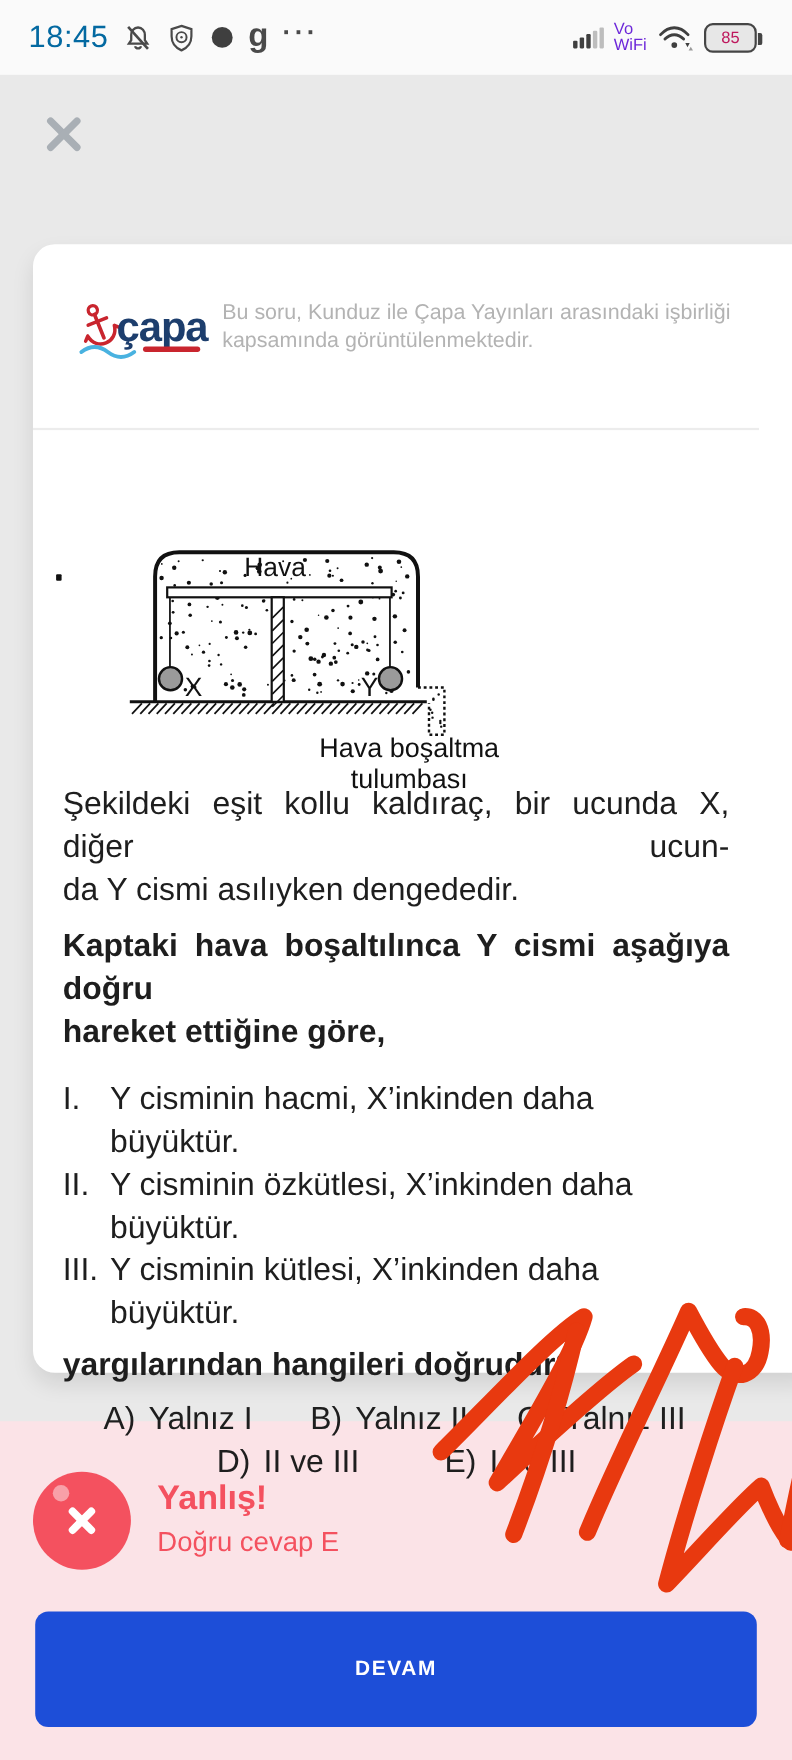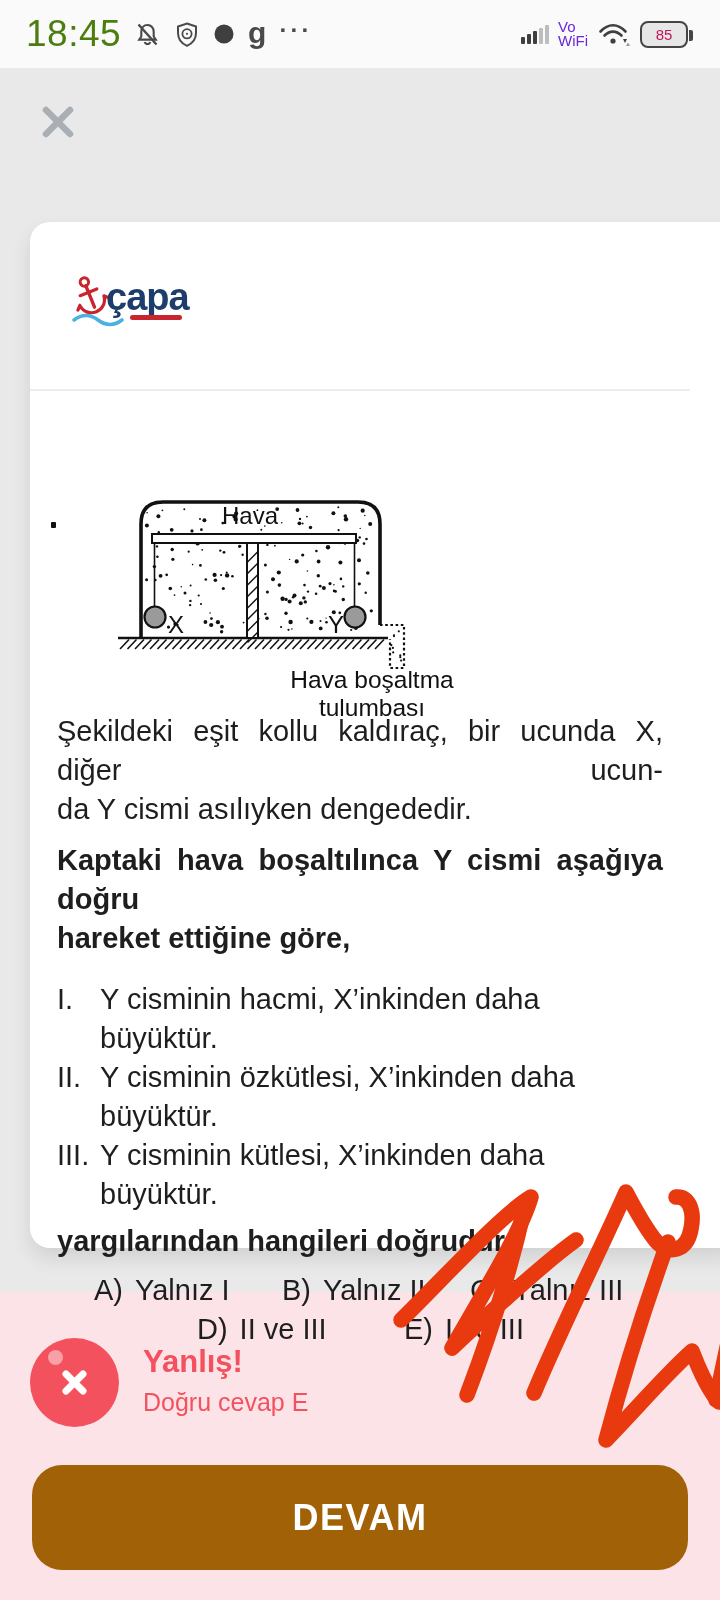--- a/index.html
+++ b/index.html
@@ -8,21 +8,21 @@
     background:#e9e9e9;font-family:"Liberation Sans",sans-serif;
     -webkit-font-smoothing:antialiased;
   }
   
   .statusbar{
     position:absolute;left:0;top:0;width:720px;height:68px;background:#fafafa;
     display:flex;align-items:center;justify-content:space-between;
     padding:0 26px;box-sizing:border-box;z-index:5;
   }
   .sb-left{display:flex;align-items:center;gap:13px;}
-  .sb-time{font-size:37px;color:#4d7c0f;letter-spacing:.5px;}
+  .sb-time{font-size:28px;color:#0369a1;letter-spacing:.5px;}
   .sb-ico{display:flex;align-items:center;color:#4a4a4a;}
   .sb-g{font-size:30px;font-weight:700;color:#4a4a4a;line-height:1;margin-top:-2px;}
   .sb-more{font-size:24px;font-weight:700;color:#4a4a4a;letter-spacing:3px;margin-top:-8px;}
   .sb-right{display:flex;align-items:center;gap:9px;}
   .sig{display:flex;align-items:flex-end;gap:2px;height:20px;}
   .sig i{display:block;width:4px;border-radius:1px;background:#3f3f3f;}
   .sig i.dim{background:#bdbdbd;}
   .vowifi{font-size:15px;line-height:14px;color:#6d28d9;font-weight:500;}
   .battery{
     position:relative;width:48px;height:27px;border:2.5px solid #454545;border-radius:8px;
@@ -68,21 +68,21 @@
   }
   .res-circle .hl{
     position:absolute;left:18px;top:12px;width:15px;height:15px;border-radius:50%;
     background:#f8a0a8;
   }
   .res-circle svg{position:absolute;left:29px;top:29px;}
   .res-title{position:absolute;left:143px;top:1344px;font-size:31px;font-weight:700;color:#f4515f;z-index:3;}
   .res-sub{position:absolute;left:143px;top:1388px;font-size:25px;color:#f4515f;z-index:3;}
   .devam{
     position:absolute;left:32px;top:1465px;width:656px;height:105px;border:none;
-    background:#a16207;border-radius:30px;color:#ffffff;font-size:36px;font-weight:700;
+    background:#1d4ed8;border-radius:12px;color:#ffffff;font-size:19px;font-weight:700;
     letter-spacing:1.5px;z-index:3;font-family:"Liberation Sans",sans-serif;cursor:pointer;
   }
   .scribble{position:absolute;left:380px;top:1150px;z-index:6;pointer-events:none;}
   
   .dtext{font-family:"Liberation Sans",sans-serif;fill:#111;}
 </style>
 </head>
 <body>
 
 <div class="statusbar">
@@ -153,20 +153,21 @@
         <line x1="22" y1="17" x2="22" y2="40" stroke="#c9252e" stroke-width="3.4" stroke-linecap="round"></line>
         <line x1="13" y1="24" x2="31" y2="24" stroke="#c9252e" stroke-width="3.2" stroke-linecap="round"></line>
         <path d="M9 33 C10 41 16 45 22 45 C28 45 34 41 35 33 L38.5 36.5 M9 33 L5.5 36.5" fill="none" stroke="#c9252e" stroke-width="3.2" stroke-linecap="round" stroke-linejoin="round"></path>
       </g>
       <text x="38" y="42" font-family="Liberation Sans, sans-serif" font-size="38" font-weight="700" fill="#1d3e6d" letter-spacing="-1">çapa</text>
       <rect x="62" y="47" width="52" height="5" rx="2.5" fill="#c9252e"></rect>
       <path d="M6 52 C14 46 22 46 30 52 C38 58 46 58 54 52" fill="none" stroke="#49b2e0" stroke-width="3.6" stroke-linecap="round"></path>
     </svg>
   </div>
 
+  <div class="notice">Bu soru, Kunduz ile Çapa Yayınları arasındaki işbirliği kapsamında görüntülenmektedir.</div>
 
   <div class="divider"></div>
   <div class="stray-dot"></div>
 
   <div class="diagram">
     <svg width="420" height="250" viewBox="110 488 420 250">
       <g id="air-dots">
           <circle cx="278.8" cy="572.5" r="2.1" fill="#111"></circle>
           <circle cx="305.3" cy="601.9" r="1.7" fill="#111"></circle>
           <circle cx="264.8" cy="526.1" r="0.8" fill="#111"></circle>

